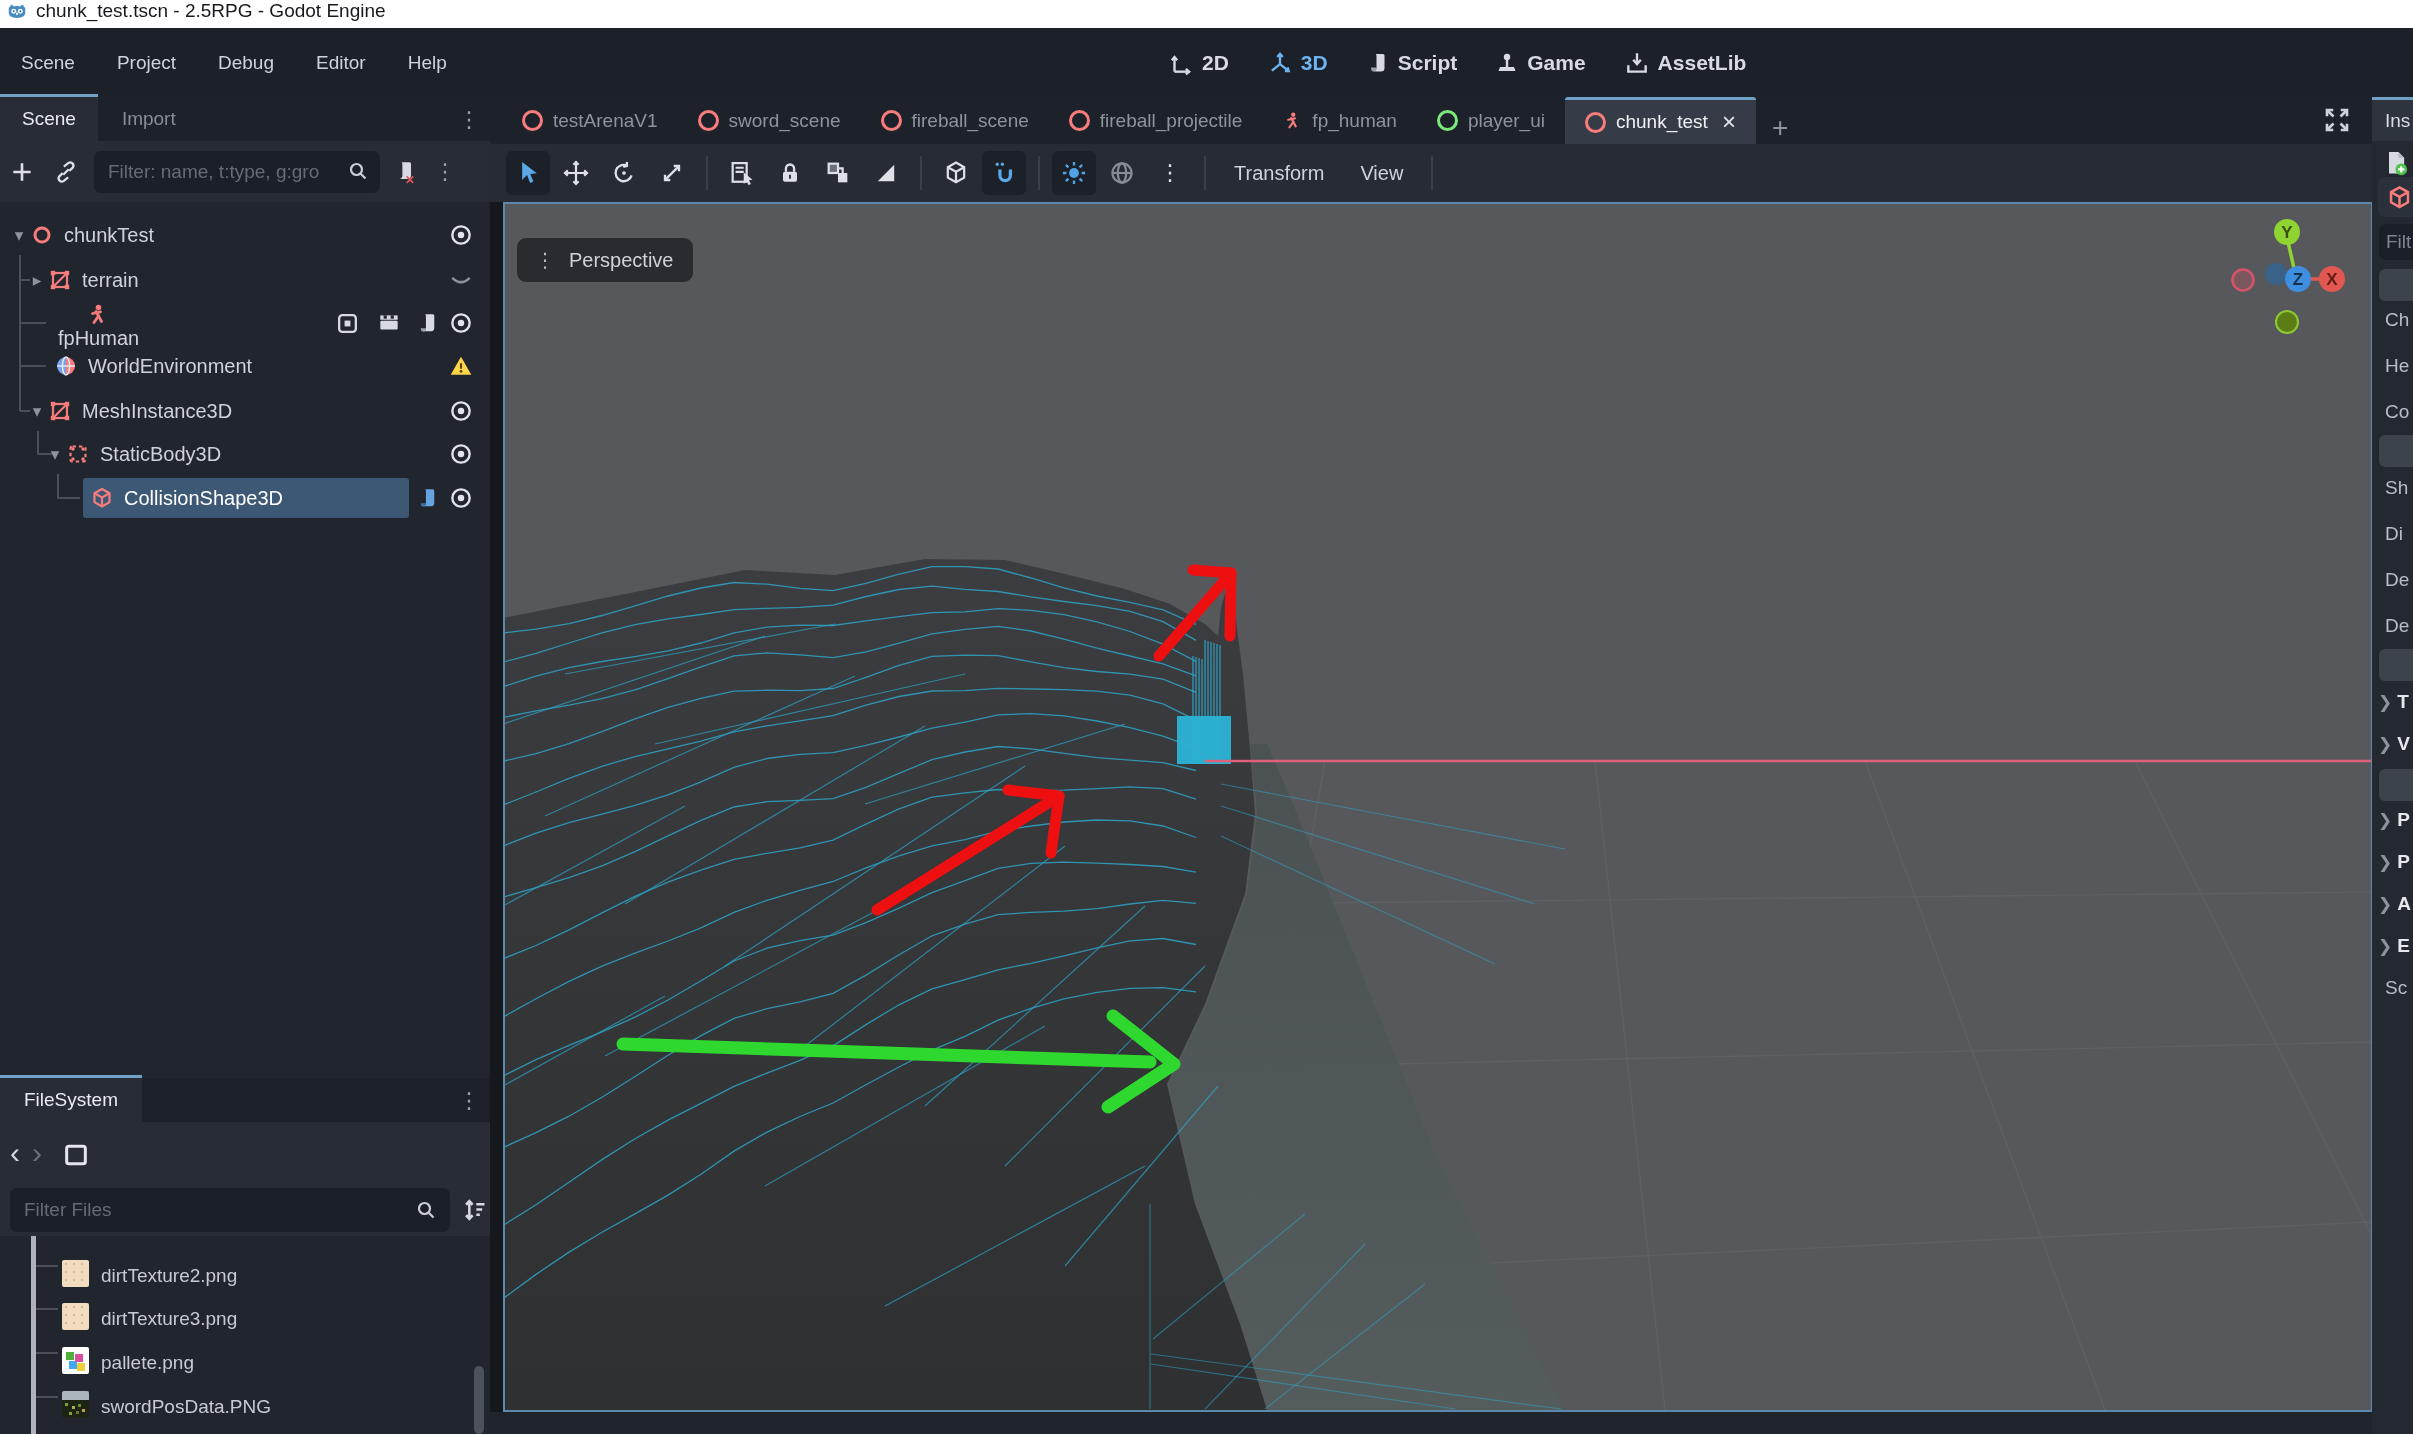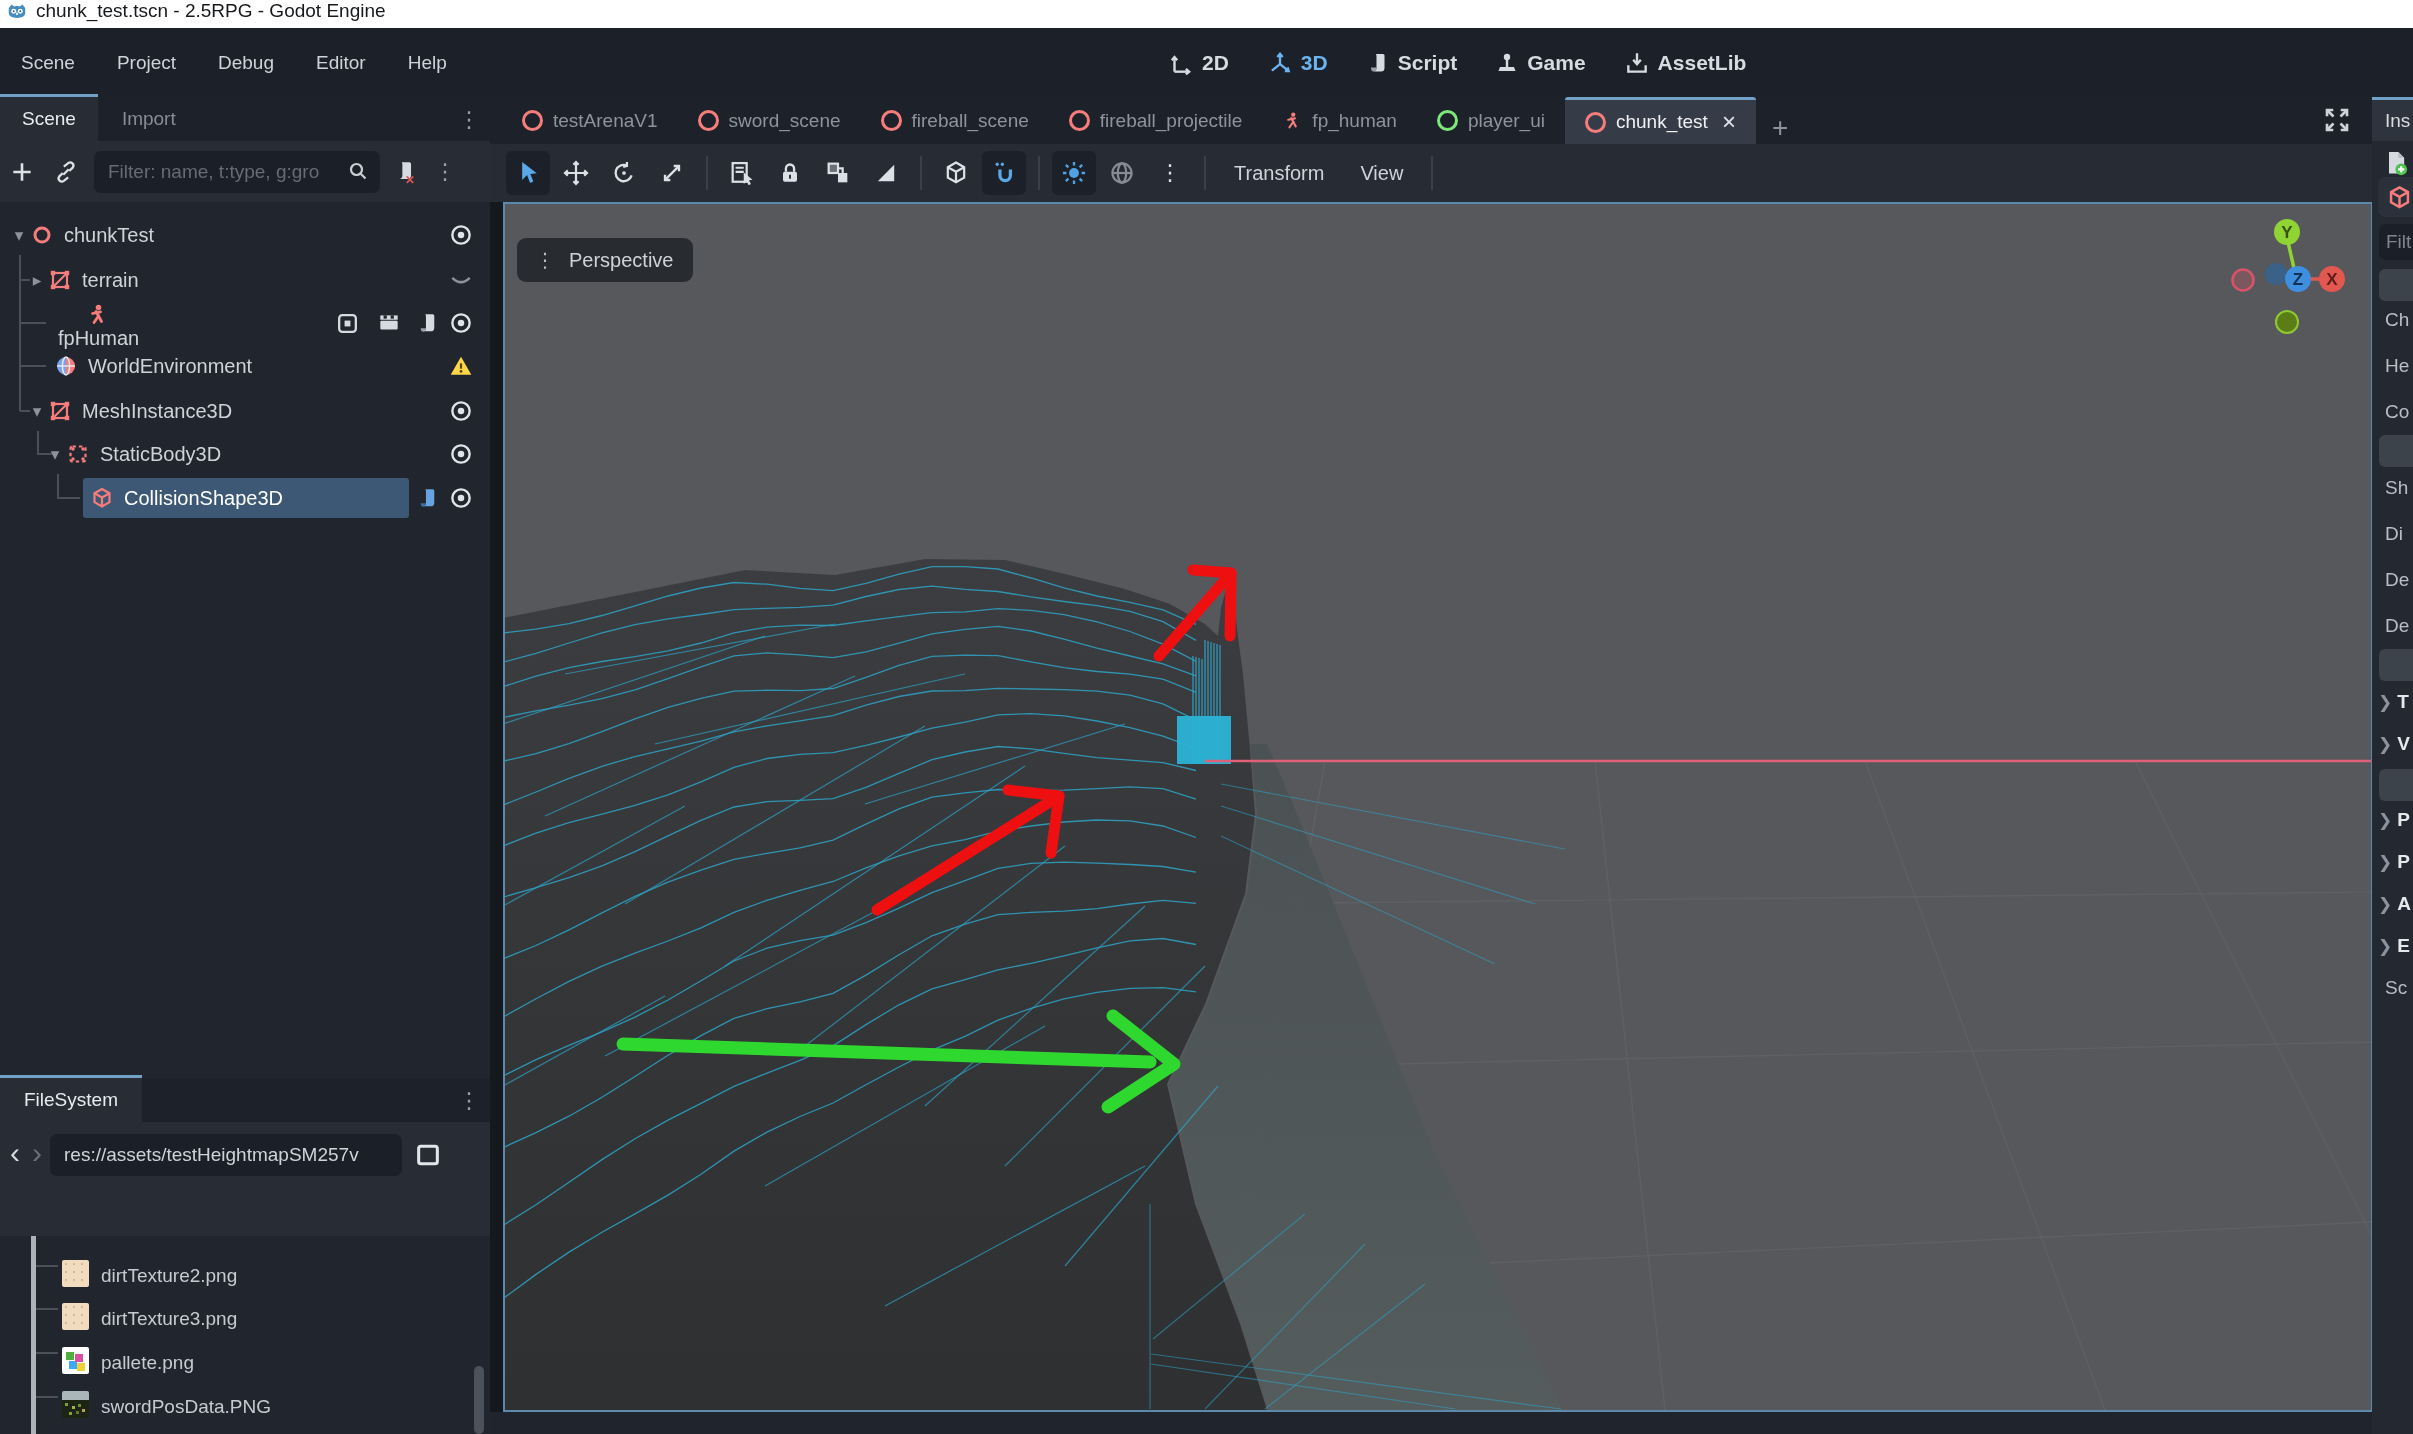--- a/index.html
+++ b/index.html
@@ -530,24 +530,42 @@
 
 <div class="abs fs-dock">
   <div class="dock-tabbar" style="height:44px;">
     <div class="dock-tab active">FileSystem</div>
     <div style="flex:1"></div>
     <div class="vdots" style="padding:10px 10px;">⋮</div>
   </div>
   <div class="row" style="position:absolute;left:0;top:50px;width:490px;height:54px;">
     <span style="color:#d6d9de;font-size:30px;padding:0 6px 4px 10px;">‹</span>
     <span style="color:#6a7078;font-size:30px;padding:0 8px 4px 6px;">›</span>
-    <input class="g-input" style="width: 324px; height: 42px; font-size: 19px;" readonly="" value="res://assets/testHeightmapSM257v">
     <span style="margin-left:12px;">
       <svg width="28" height="28" viewBox="0 0 24 24">
           <rect x="4" y="4.5" width="16" height="15" rx="2" stroke="#e2e5e9" stroke-width="2.6" fill="none"></rect>
+        </svg>
+      </span>
+  </div>
+  <div class="row" style="position:absolute;left:0;top:106px;width:490px;height:52px;">
+    <div style="position:relative;margin-left:10px;">
+      <input class="g-input" style="width: 412px; height: 44px;" readonly="" placeholder="Filter Files">
+      <span style="position:absolute;right:12px;top:10px;">
+        <svg width="24" height="24" viewBox="0 0 24 24" stroke="#caced4" stroke-width="2.2" fill="none">
+            <circle cx="10.5" cy="10.5" r="5.5"></circle>
+            <path d="M14.7 14.7 L19.5 19.5"></path>
+          </svg>
+        </span>
+    </div>
+    <span style="margin-left:10px;">
+      <svg width="28" height="28" viewBox="0 0 24 24" stroke="#d6d9de" stroke-width="2.2" fill="none">
+          <path d="M8 19 V5"></path>
+          <path d="M5.2 7.5 L8 4.5 L10.8 7.5"></path>
+          <path d="M5.2 16.5 L8 19.5 L10.8 16.5"></path>
+          <path d="M14 7 H21 M14 11.5 H19 M14 16 H17"></path>
         </svg>
       </span>
   </div>
   <div class="fs-list">
     <div class="abs" style="left:31px;top:0;width:5px;height:198px;background:#aeb2b8;"></div>
     <svg class="abs" style="left:0;top:0;" width="490" height="198">
       <g stroke="#4a4f58" stroke-width="2">
           <path d="M36 30 H58"></path>
           <path d="M36 73 H58"></path>
           <path d="M36 117 H58"></path>

